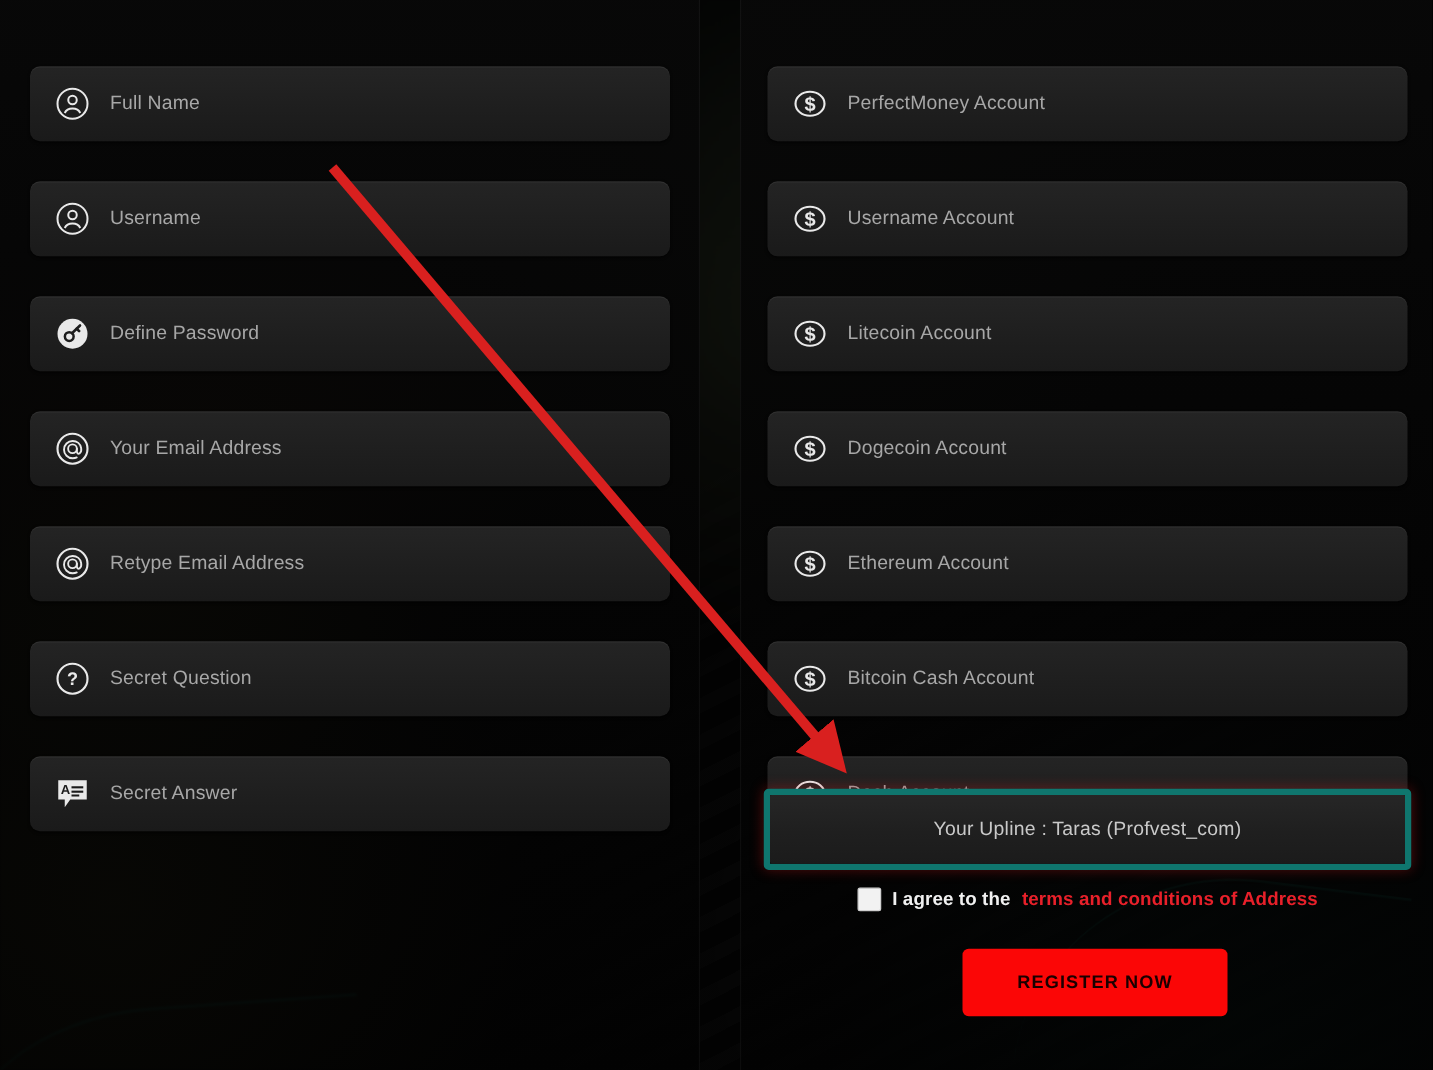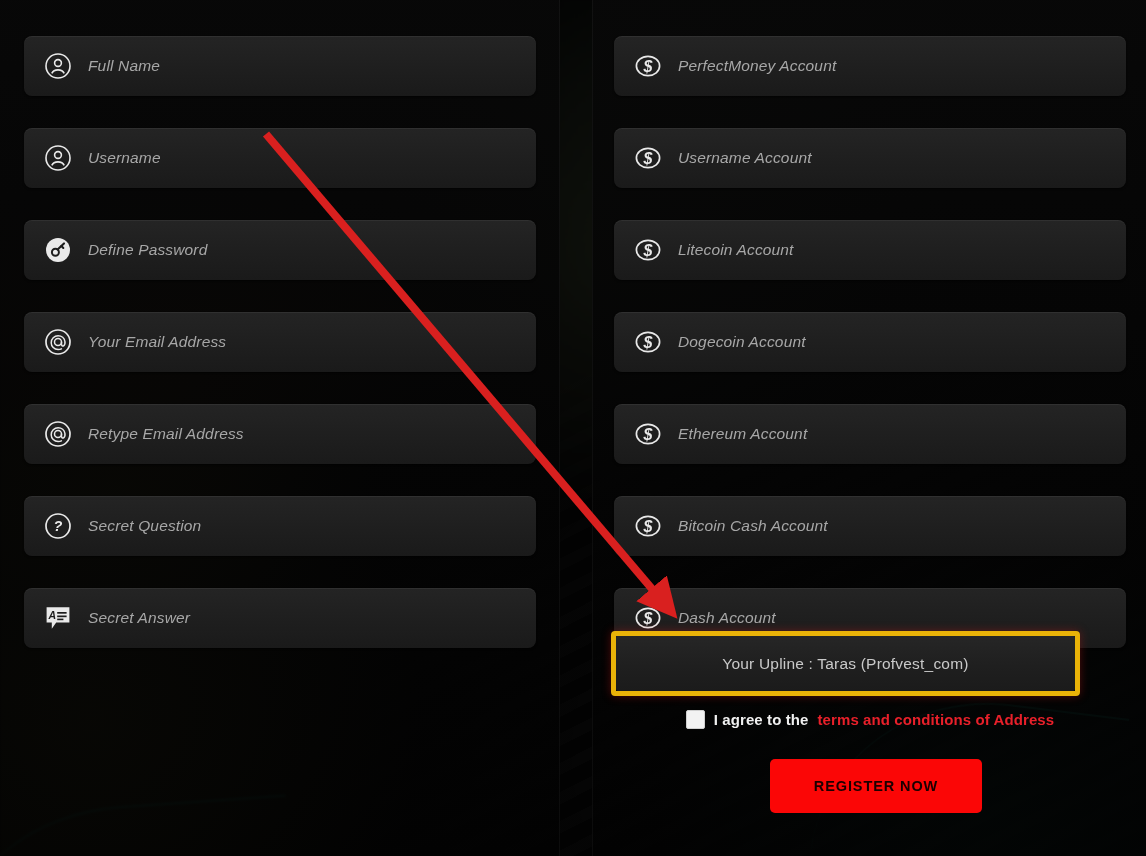--- a/index.html
+++ b/index.html
@@ -80,22 +80,21 @@
   .panel-right::before {
     content: "";
     position: absolute;
     left: 0; top: 0; bottom: 0;
     width: 1px;
     background: rgba(255,255,255,0.045);
   }
 
   .col {
     position: absolute;
-    top: 0;
-    font-style: italic;
+    top: 17px;
   }
   .col-left  { left: 24px;  width: 512px; }
   .col-right { left: 614px; width: 512px; }
 
   
   .field {
     position: relative;
     height: 60px;
     margin-bottom: 22px;
     border-radius: 8px;
@@ -126,23 +125,23 @@
     color: #a7a7a7;
     letter-spacing: 0.15px;
     white-space: nowrap;
   }
 
   
   .upline-wrap {
     position: absolute;
     left: 611px;
     top: 631px;
-    width: 469px;
+    width: 518px;
     height: 65px;
-    border: 5px solid #eab308;
+    border: 5px solid #0f766e;
     border-radius: 4px;
     box-shadow: 0 0 10px rgba(224,27,27,0.35);
   }
   .upline-box {
     position: absolute;
     inset: 0;
     border-radius: 2px;
     background: linear-gradient(180deg, #262626 0%, #1f1f1f 55%, #1b1b1b 100%);
     display: flex;
     align-items: center;

